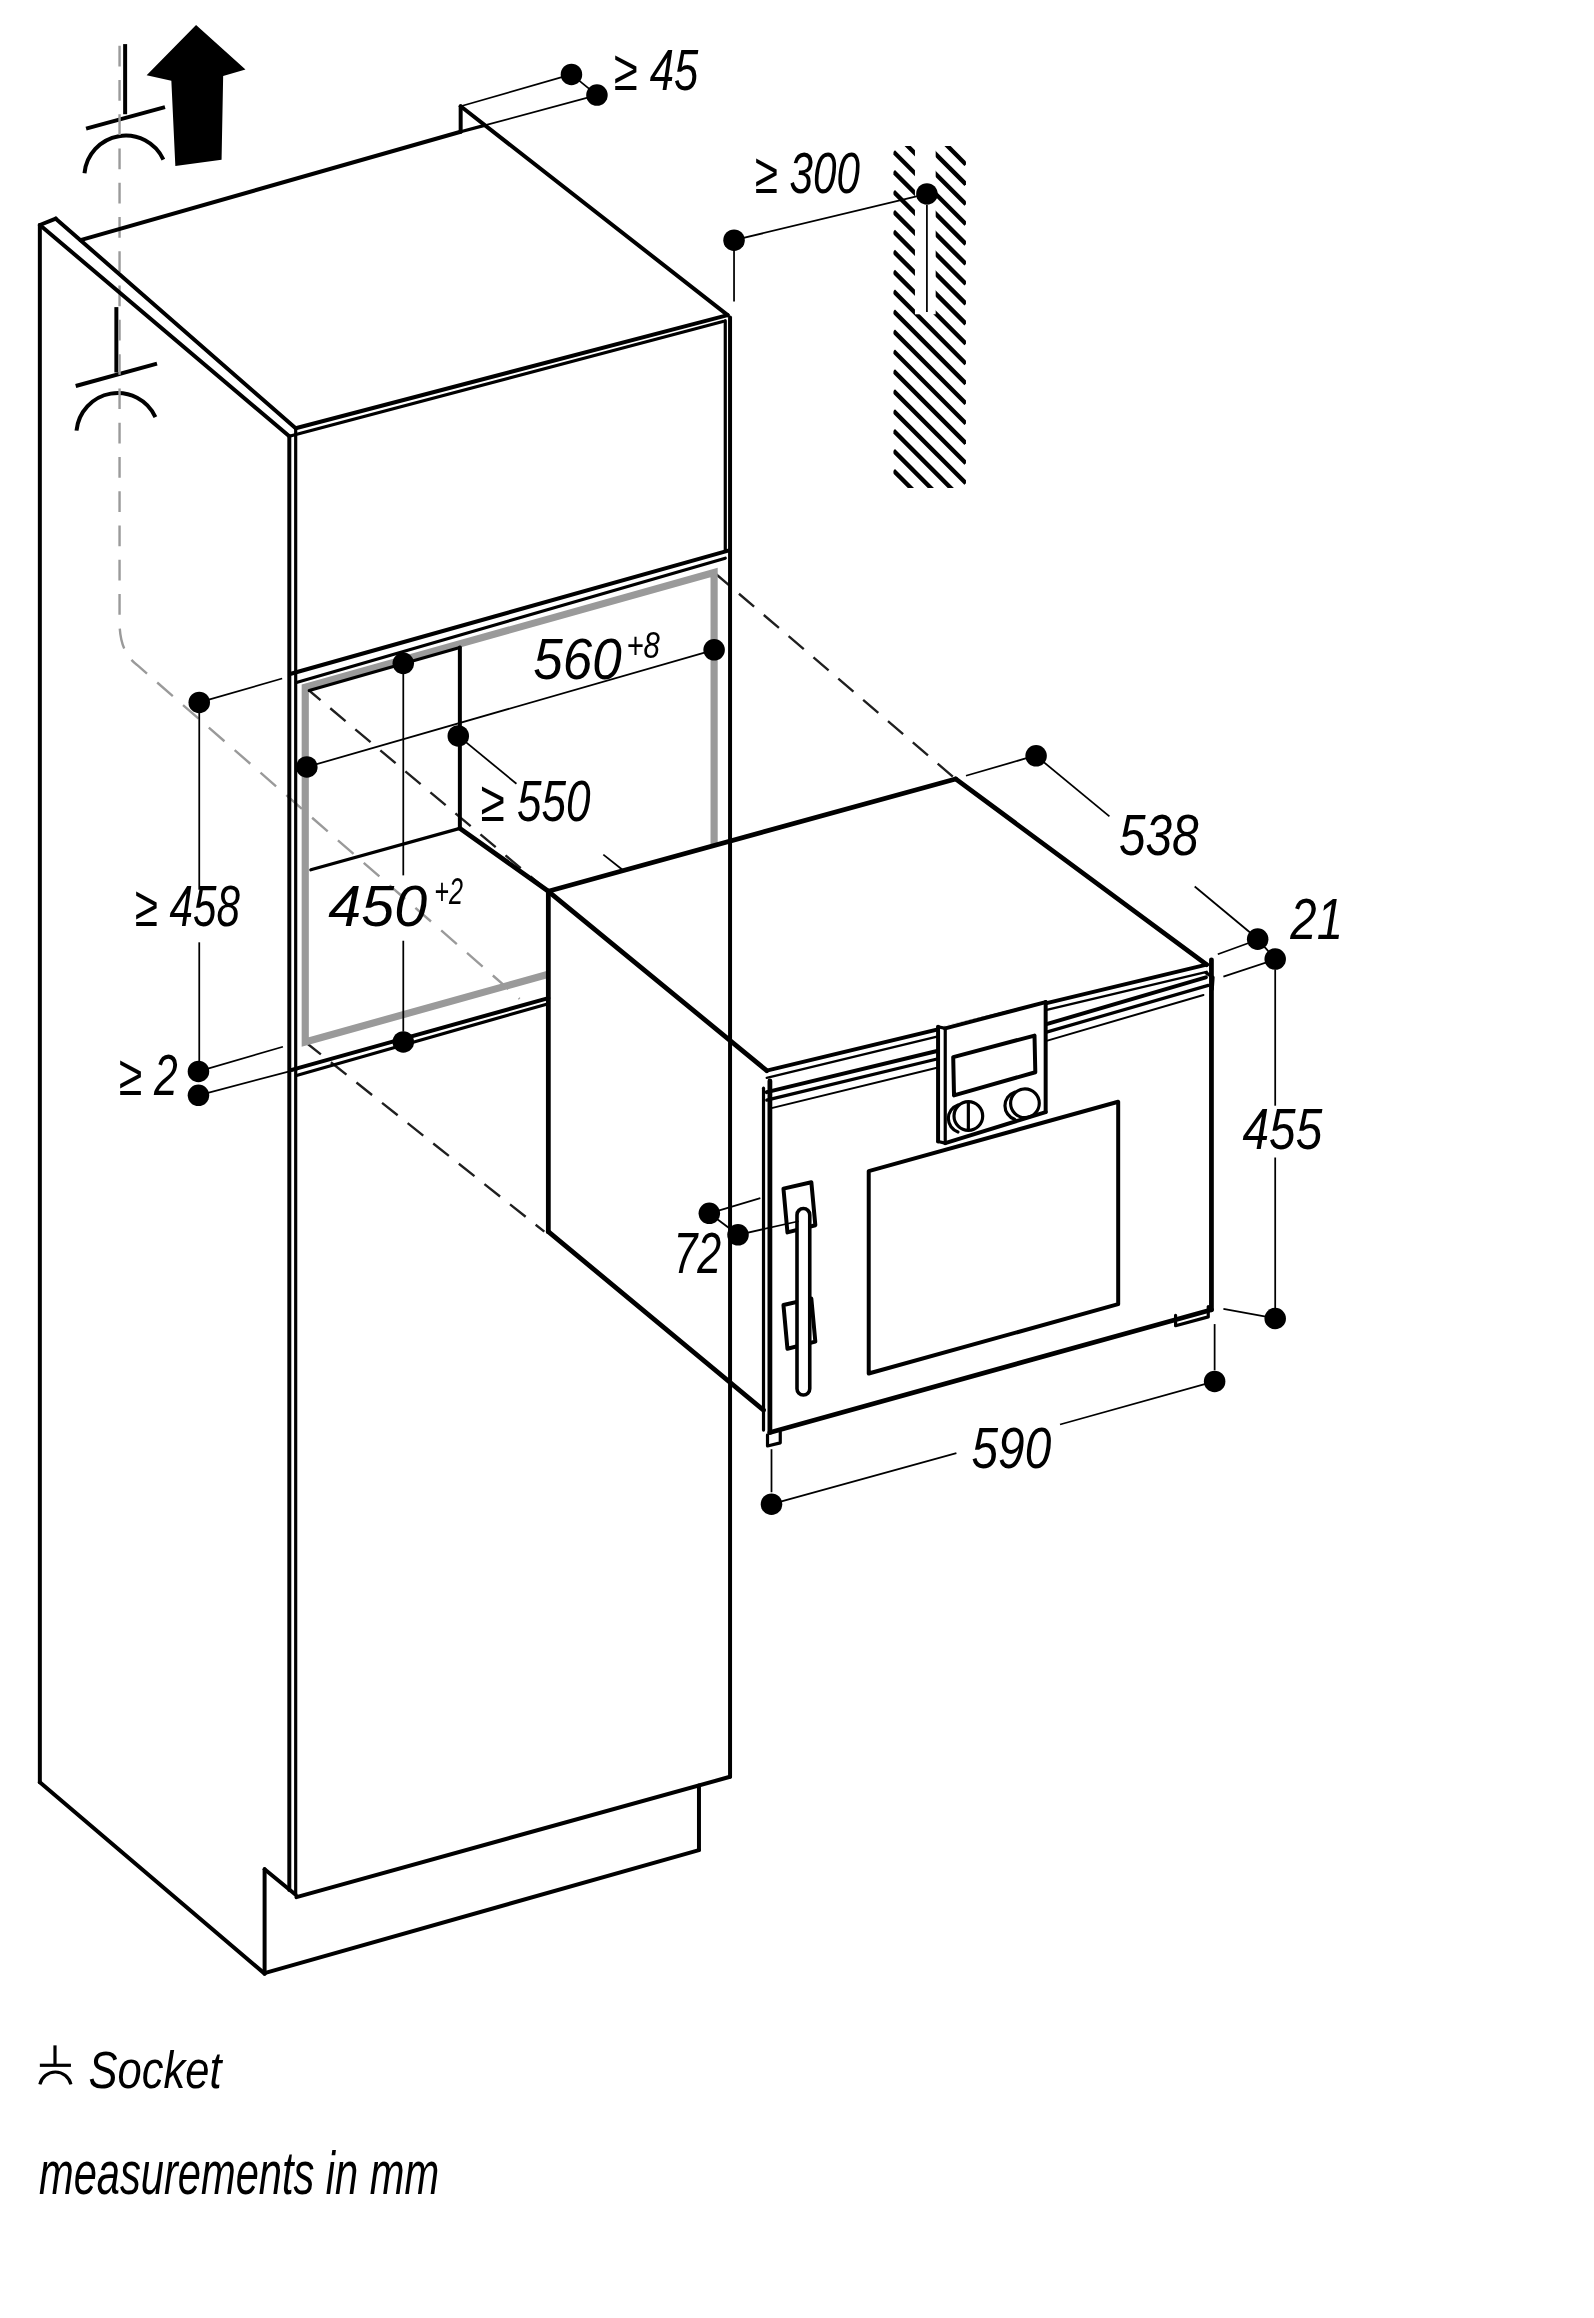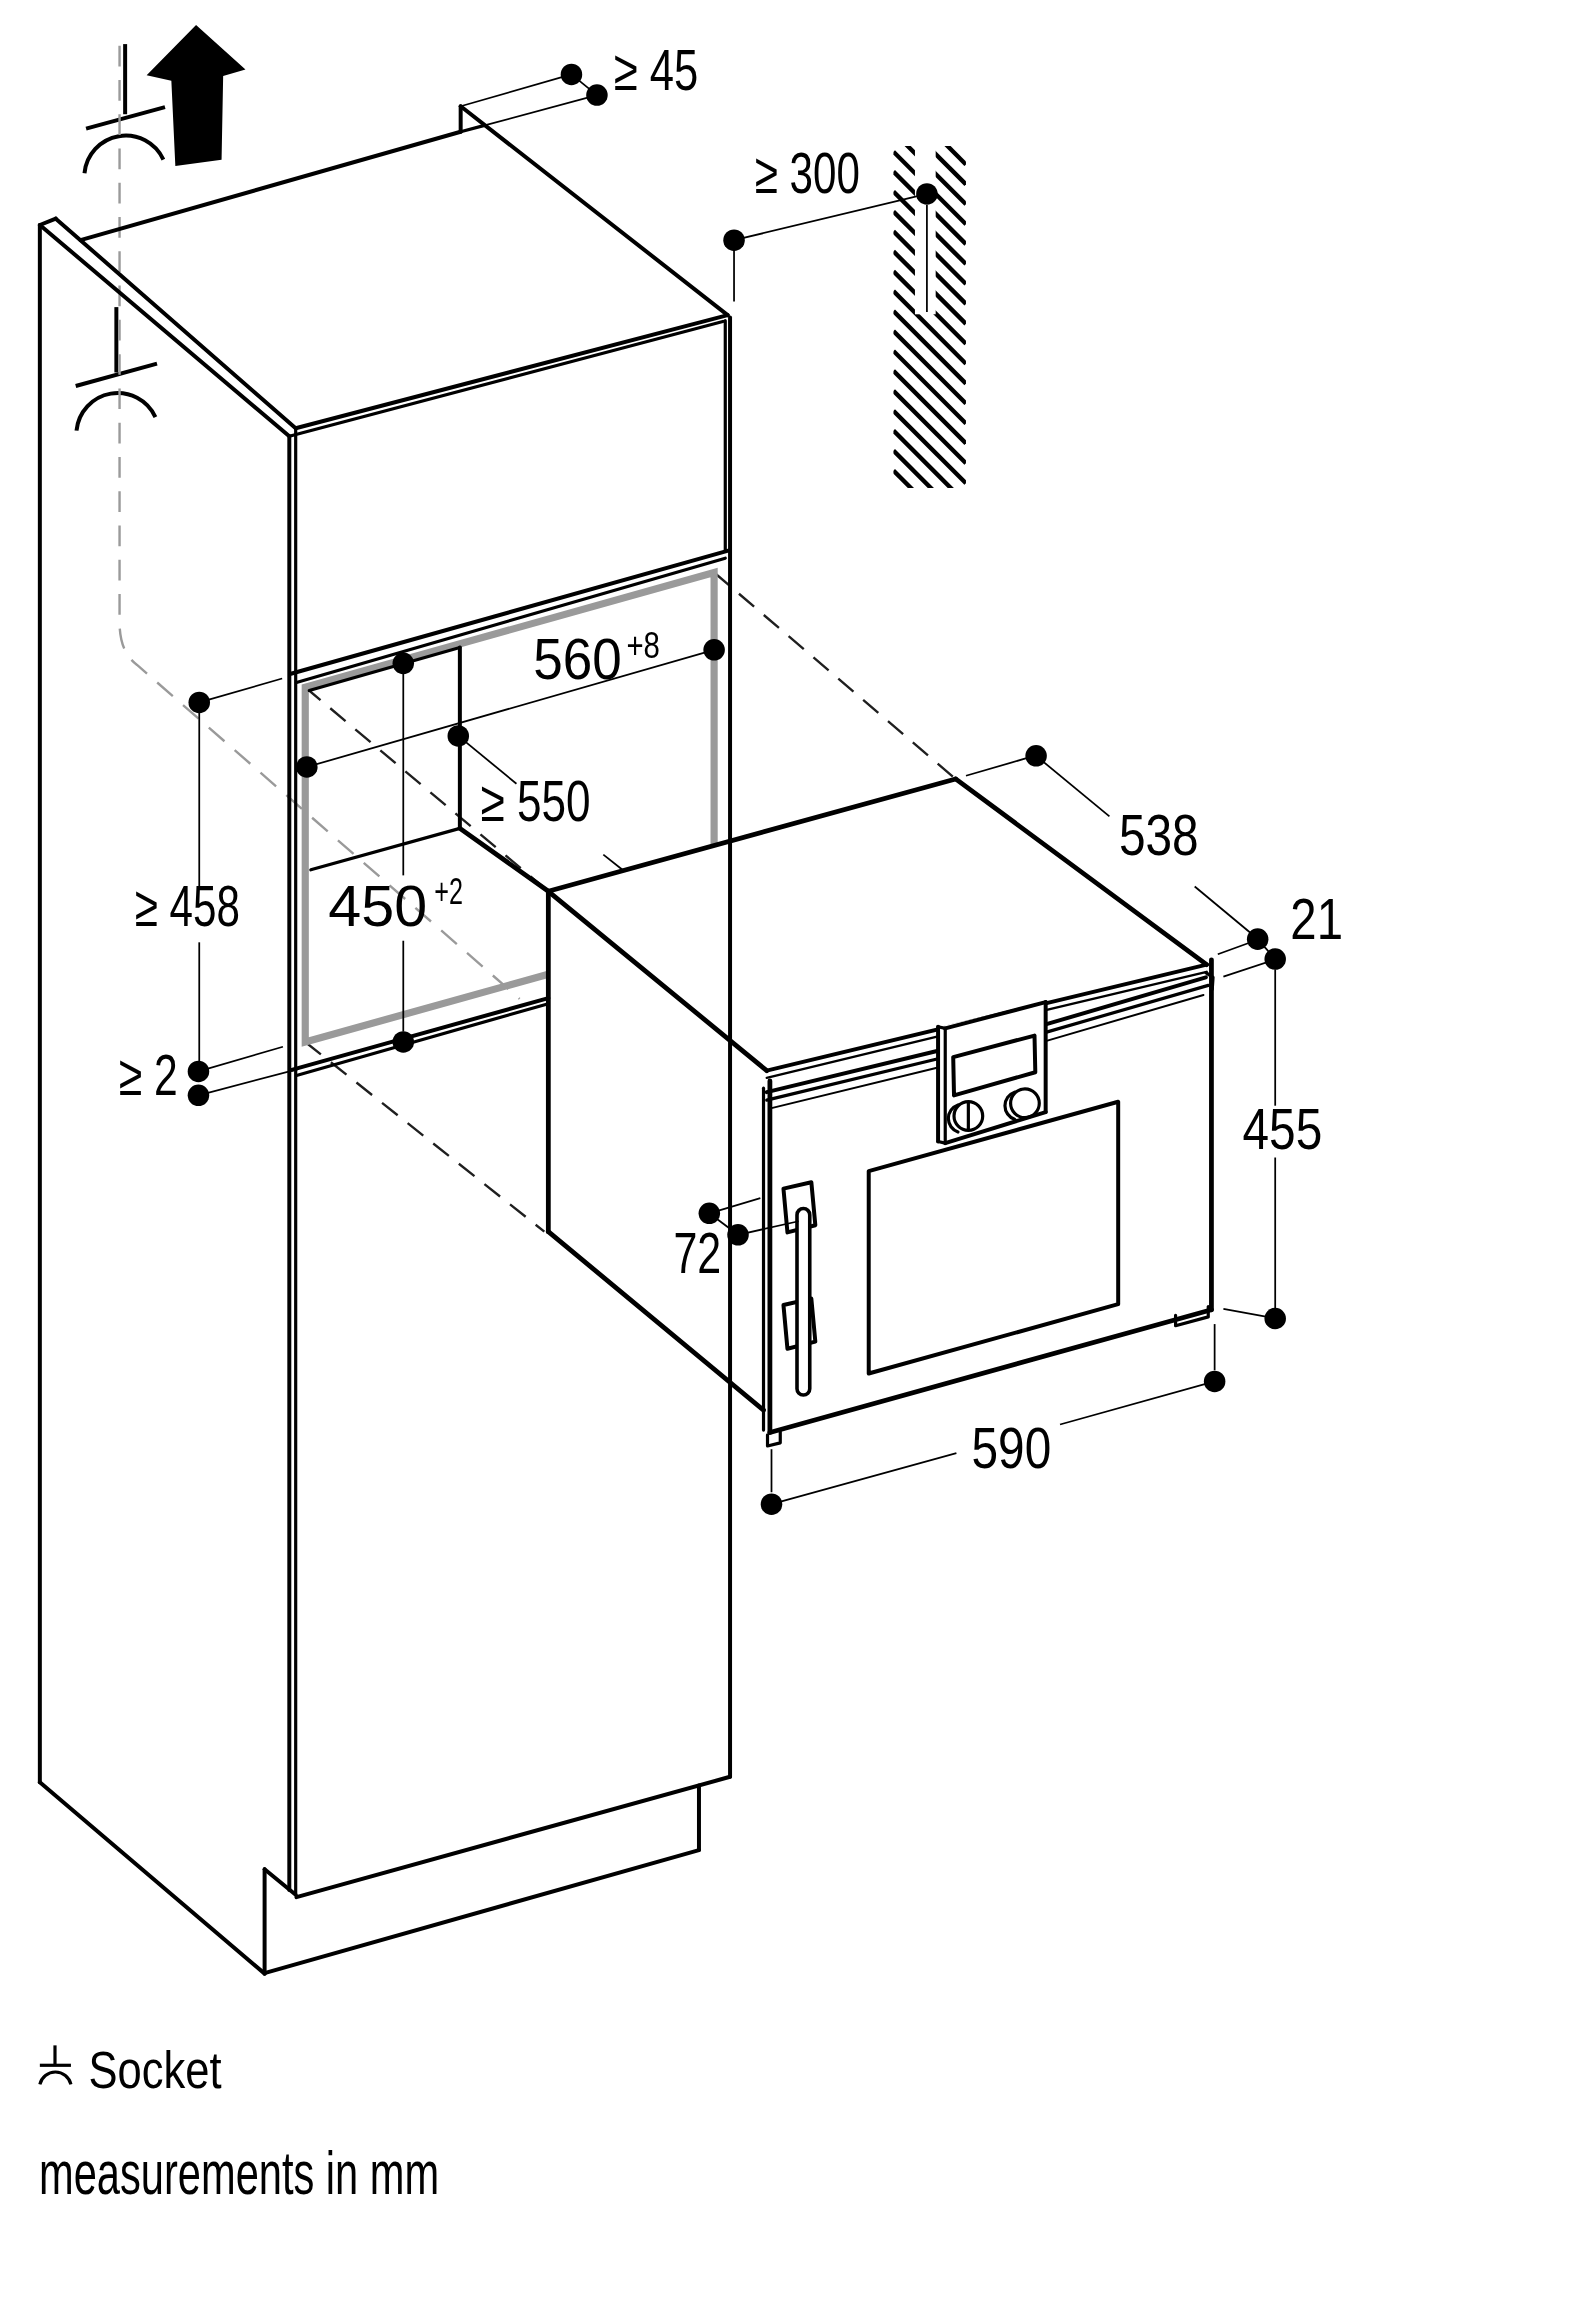--- a/index.html
+++ b/index.html
@@ -1,16 +1,16 @@
 <!DOCTYPE html>
 <html style="font-size:12.8px"><head>
 <meta charset="utf-8">
 <style>
   html,body{margin:0;padding:0;background:#ffffff;}
-  .page{width:1594px;height:2319px;background:#ffffff;position:relative;overflow:hidden;}
+  .page{width:1594px;height:2319px;background:#ffffff;position:relative;overflow:hidden;font-style:italic;}
   svg{display:block;}
   text{font-family:"Liberation Sans","DejaVu Sans",sans-serif;fill:#000;}
 </style>
 </head>
 <body>
 
 <div class="page">
 <svg width="1594" height="2319" viewBox="0 0 2000 2909">
   <defs>
     <clipPath id="wallclip">

